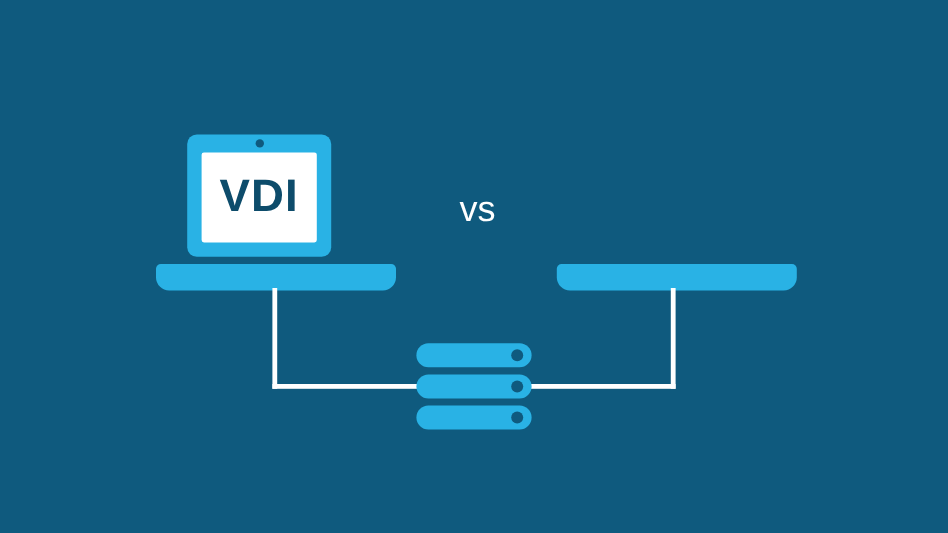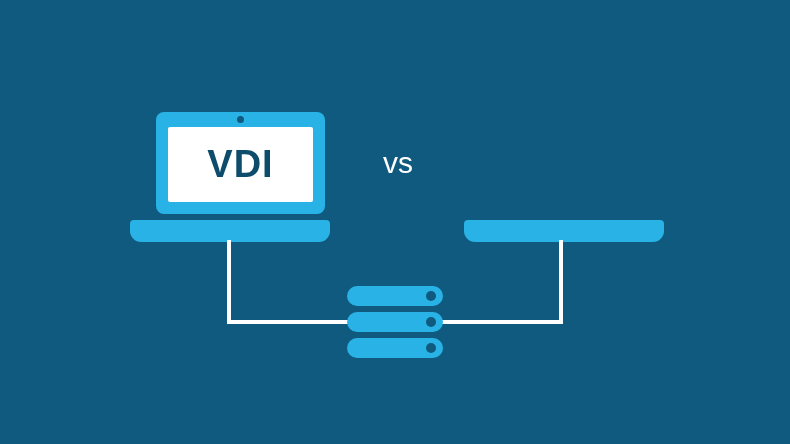--- a/index.html
+++ b/index.html
@@ -18,21 +18,21 @@
     margin:0 auto;
   }
 
   
   .laptop{position:absolute;width:200px;height:132px;top:112px;}
   .laptop-left{left:130px;}
   .laptop-right{left:464px;}
 
   .screen{
     position:absolute;left:26px;top:0;
-    width:169px;height:102px;
+    width:120px;height:102px;
     background:var(--accent);
     border-radius:8px;
   }
   .camera{
     position:absolute;left:50%;top:4px;
     width:7px;height:7px;margin-left:-3.5px;
     background:var(--bg);
     border-radius:50%;
   }
   .screen-inner{
@@ -45,21 +45,21 @@
   }
   .base{
     position:absolute;left:0;top:108px;
     width:200px;height:22px;
     background:var(--accent);
     border-radius:4px 4px 11px 11px;
   }
 
   
   .vs{
-    position:absolute;left:368px;top:146px;width:60px;
+    position:absolute;left:368px;top:158px;width:60px;
     text-align:center;
     color:var(--white);
     font-size:30px;font-weight:400;
   }
 
   
   .line{position:absolute;background:var(--white);}
   .line-v-left {left:227px;top:240px;width:4px;height:84px;}
   .line-v-right{left:559px;top:240px;width:4px;height:84px;}
   .line-h-left {left:227px;top:320px;width:124px;height:4px;}

